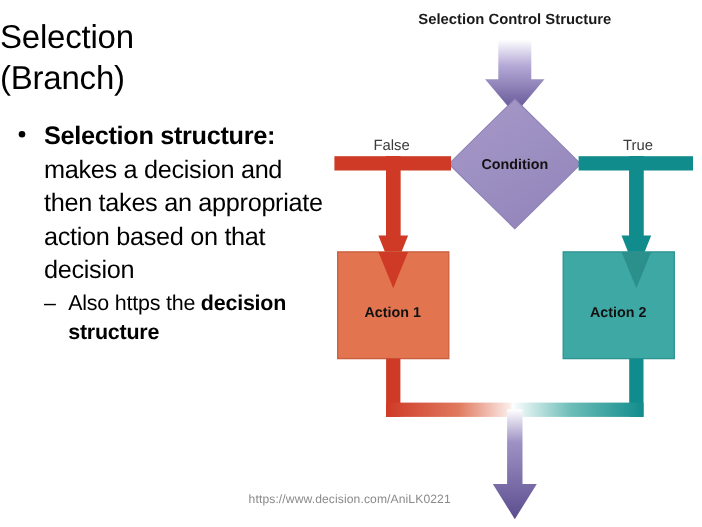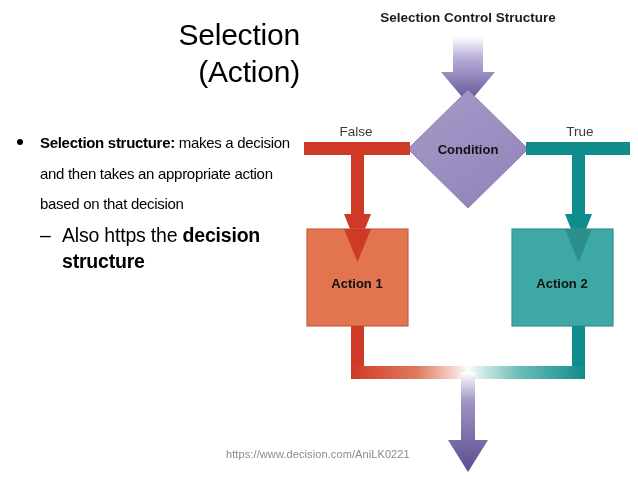--- a/index.html
+++ b/index.html
@@ -23,43 +23,42 @@
     top: 0;
     width: 300px;
     height: 479px;
   }
 
   .slide-title {
     position: absolute;
     left: 0;
     top: 16px;
     width: 300px;
-    text-align: right;
+    text-align: left;
     font-size: 30px;
     line-height: 37px;
     font-weight: 400;
     color: #000000;
     letter-spacing: -0.2px;
   }
 
   .bullet-list {
     position: absolute;
     left: 8px;
     top: 108px;
     width: 290px;
   }
 
   .bullet-l1 {
     position: relative;
     padding-left: 32px;
-    font-size: 15px;
+    font-size: 23px;
     line-height: 30.5px;
     font-weight: 400;
     letter-spacing: -0.3px;
-    margin-top: 20px;
   }
   .bullet-l1 .dot {
     position: absolute;
     left: 9px;
     top: 11px;
     width: 6px;
     height: 6px;
     border-radius: 50%;
     background: #000000;
   }
@@ -106,21 +105,21 @@
     white-space: nowrap;
   }
 </style>
 </head>
 <body>
 
 <div class="slide-left">
 
   <div class="slide-title">
     <div>Selection</div>
-    <div>(Action)</div>
+    <div>(Branch)</div>
   </div>
 
   <div class="bullet-list">
 
     <div class="bullet-l1">
       <span class="dot"></span>
       <span class="lead">Selection structure:</span><span> makes a decision and then takes an appropriate action based on that decision</span>
     </div>
 
     <div class="bullet-l2">

